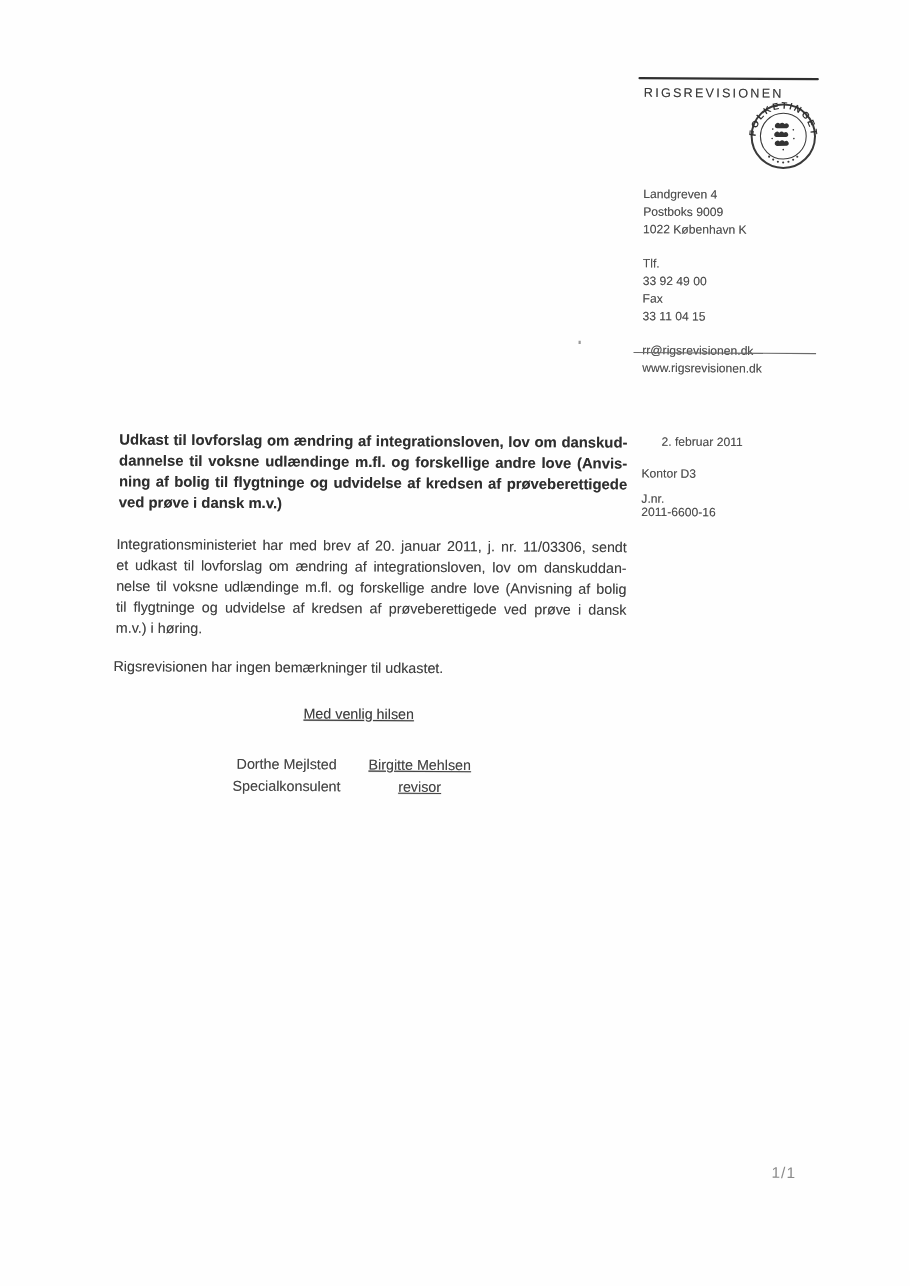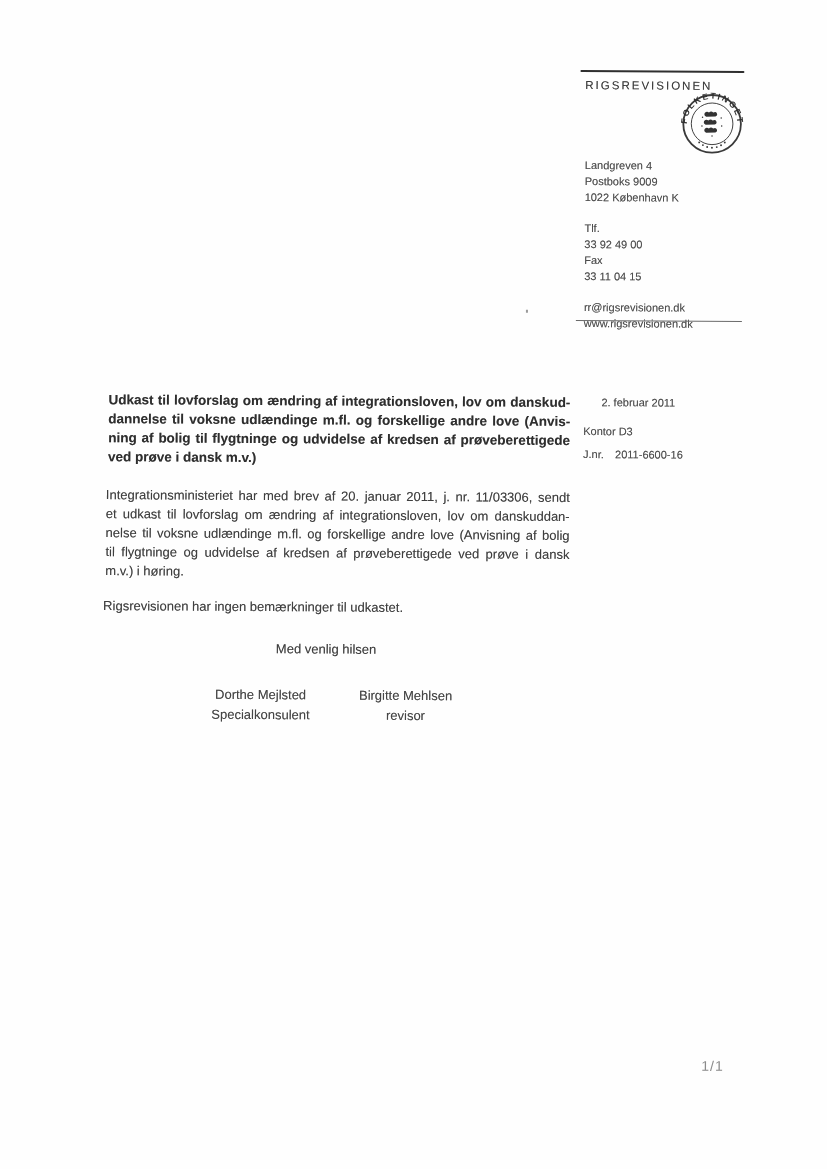--- a/index.html
+++ b/index.html
@@ -29,21 +29,21 @@
     position: absolute; left: 583px; top: 78px;
     font-size: 11.5px; letter-spacing: 2px; color: #3b3b3b;
   }
   .seal { position: absolute; left: 678px; top: 90px; }
 
   .recipient {
     position: absolute; left: 108px; top: 158px;
     font-size: 13px; line-height: 20px; color: #474747;
   }
   .sender {
-    position: absolute; left: 583px; top: 156px;
+    position: absolute; left: 583px; top: 168px;
     font-size: 11px; line-height: 16px; color: #4e4e4e;
   }
   .sender .grp { margin-bottom: 15px; }
   .sender .pair { display: flex; flex-direction: column; }
   .sender .pair .lbl { width: 30px; }
   .rule-mid {
     position: absolute; left: 575px; top: 319px; width: 166px; height: 1px;
     background: #6a6a6a;
   }
   .speck { position: absolute; left: 525px; top: 309px; width: 2px; height: 3px; background: #9a9a9a; }
@@ -51,40 +51,40 @@
   .subject {
     position: absolute; left: 108px; top: 392px; width: 462px;
     font-size: 13.5px; font-weight: bold; line-height: 19px; color: #2e2e2e;
   }
   .meta {
     position: absolute; left: 583px; top: 395px;
     font-size: 11px; color: #4e4e4e;
   }
   .meta .m-date { margin-bottom: 17px; margin-left: 18px; }
   .meta .m-office { margin-bottom: 11px; }
-  .meta .pair { display: flex; }
+  .meta .pair { display: flex; flex-direction: column; }
   .meta .pair .lbl { width: 32px; }
 
   .body-par {
     position: absolute; left: 106px; top: 487px; width: 464px;
     font-size: 13px; line-height: 19px; color: #3f3f3f;
   }
   .just { text-align: justify; text-align-last: justify; }
 
   .remark {
     position: absolute; left: 104px; top: 600px;
     font-size: 13px; color: #3f3f3f;
   }
   .closing {
     position: absolute; left: 277px; top: 642px;
-    font-size: 13px; color: #3f3f3f;
+    font-size: 13px; color: #3f3f3f; text-decoration: underline;
   }
   .sig { position: absolute; top: 686px; text-align: center; font-size: 13px; line-height: 20px; color: #454545; }
   .sig-1 { left: 193px; width: 138px; }
-  .sig-2 { left: 348px; width: 118px; }
+  .sig-2 { left: 324px; width: 118px; text-decoration: underline; }
 
   .page-number {
     position: absolute; left: 705px; top: 1056px;
     font-size: 14px; color: #8a8a8a; letter-spacing: 1px;
   }
 </style>
 </head>
 <body>
 
 <div class="page">

